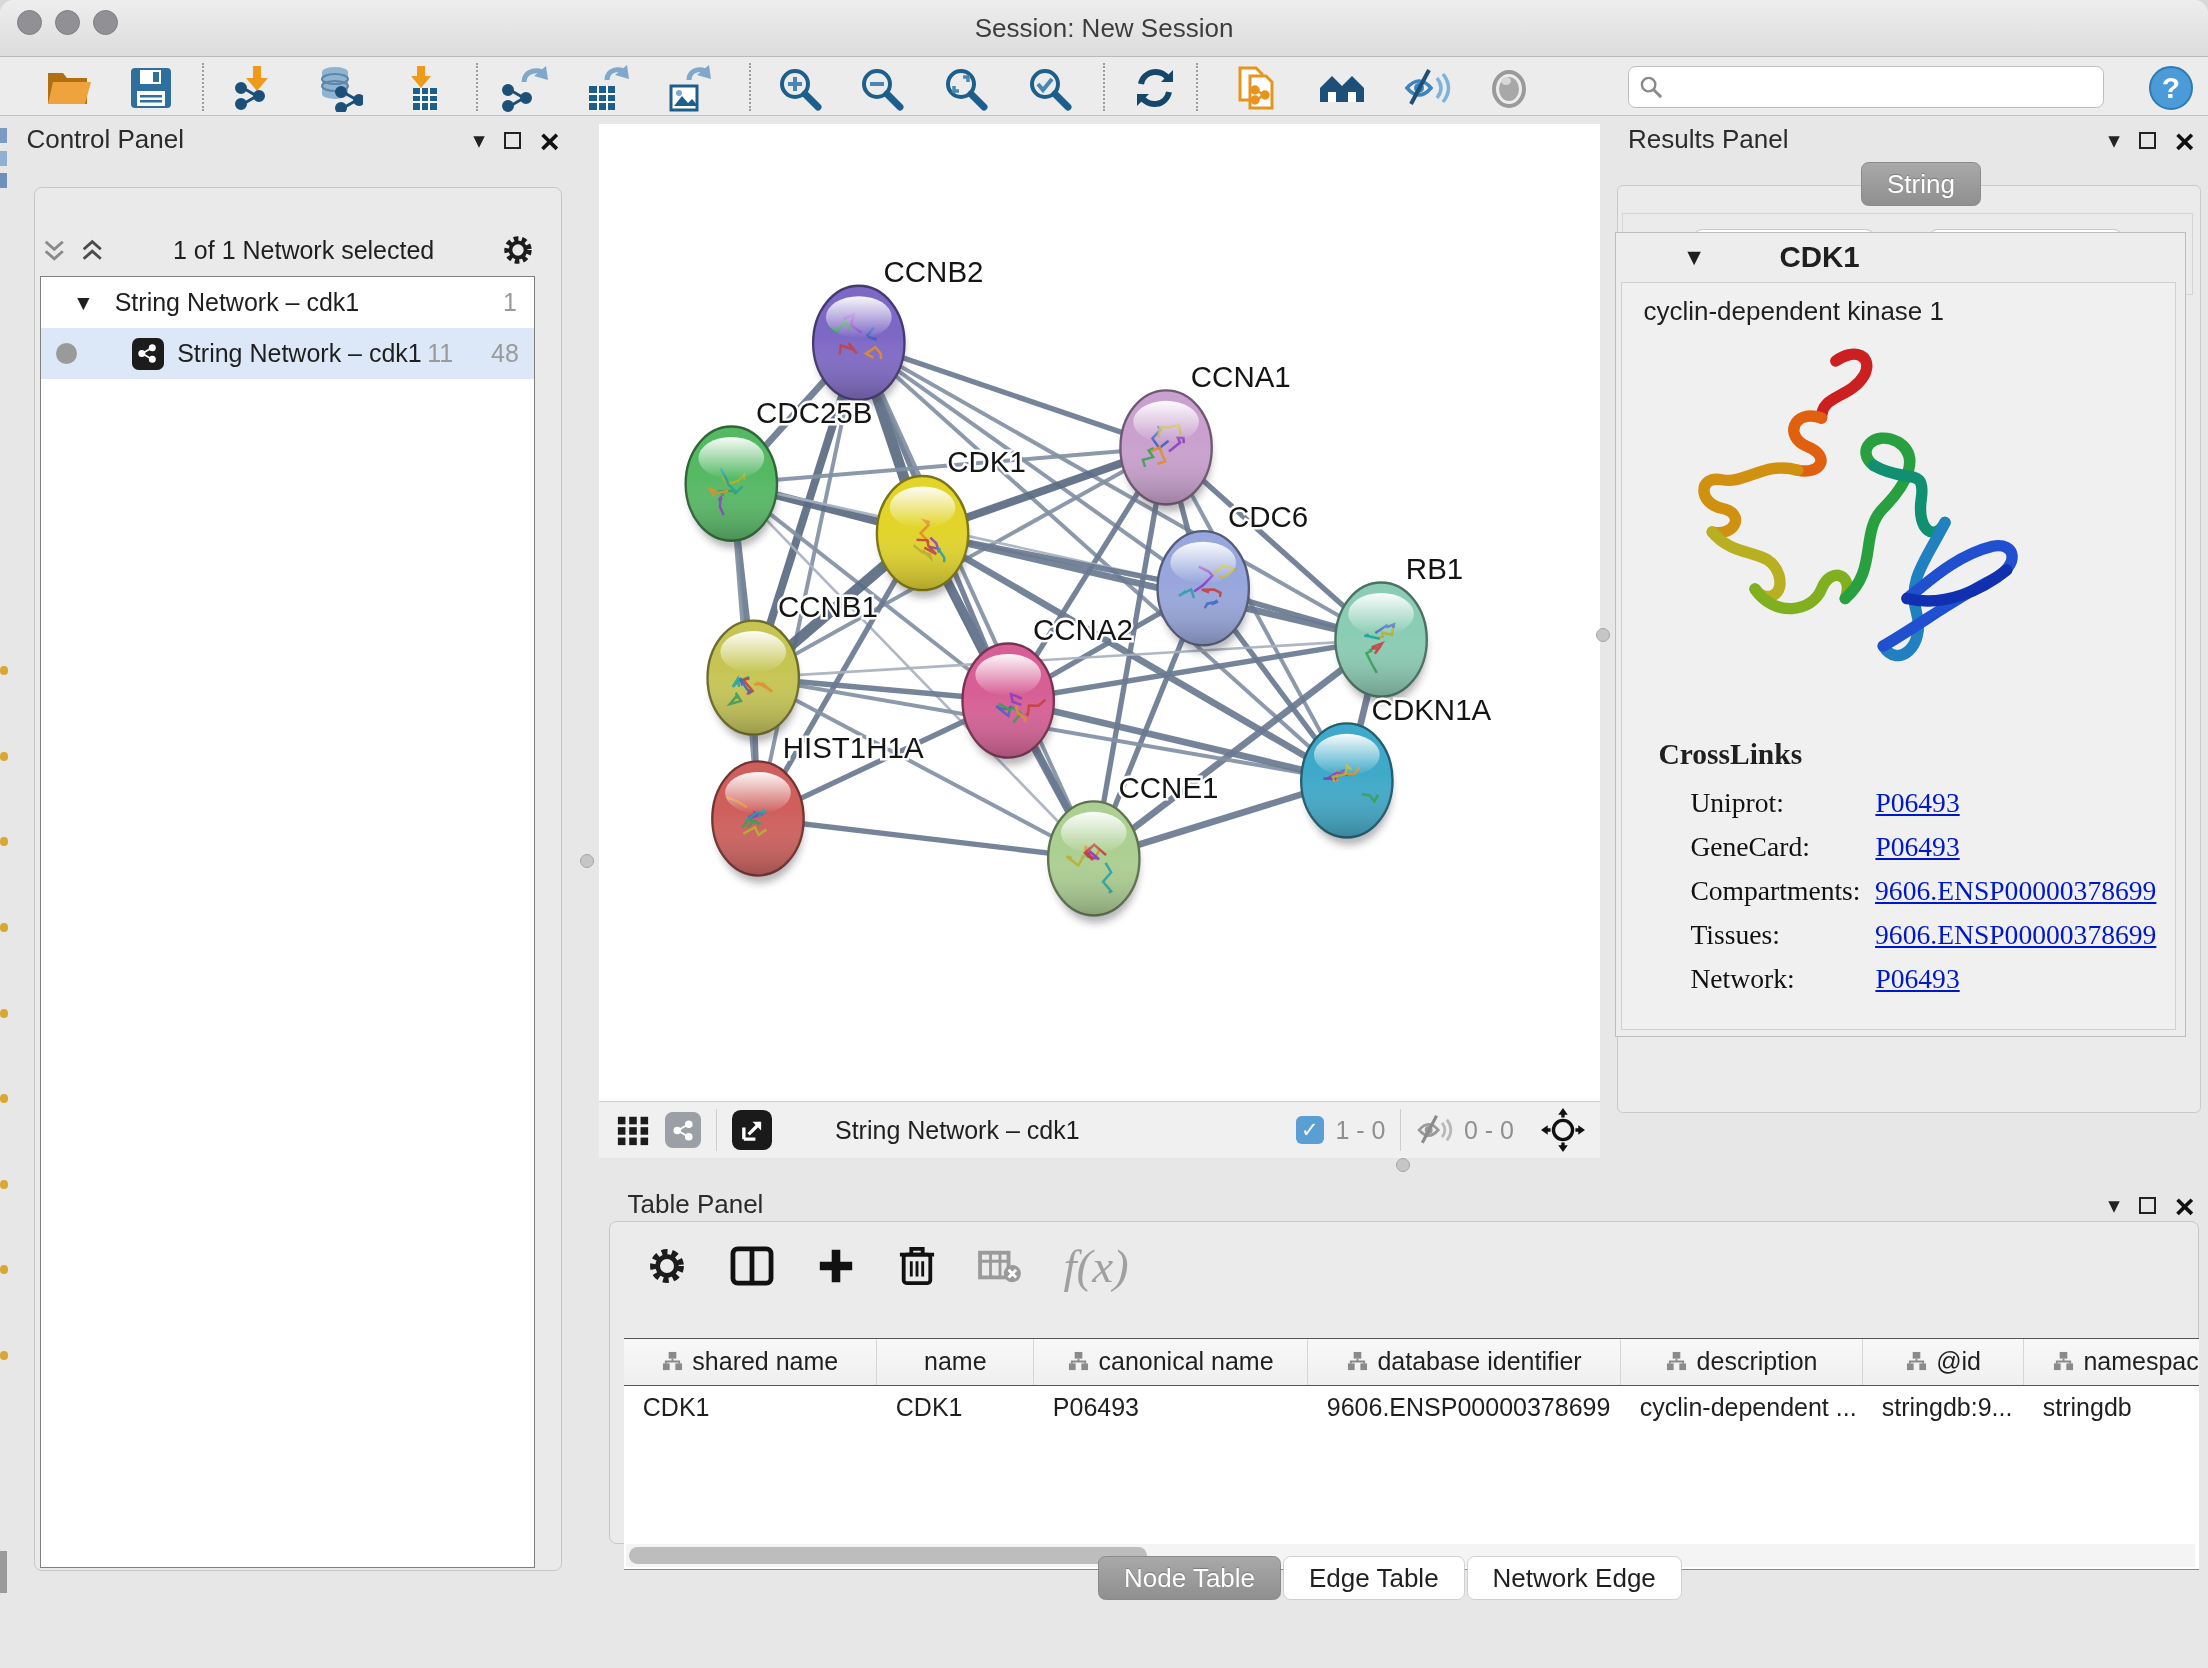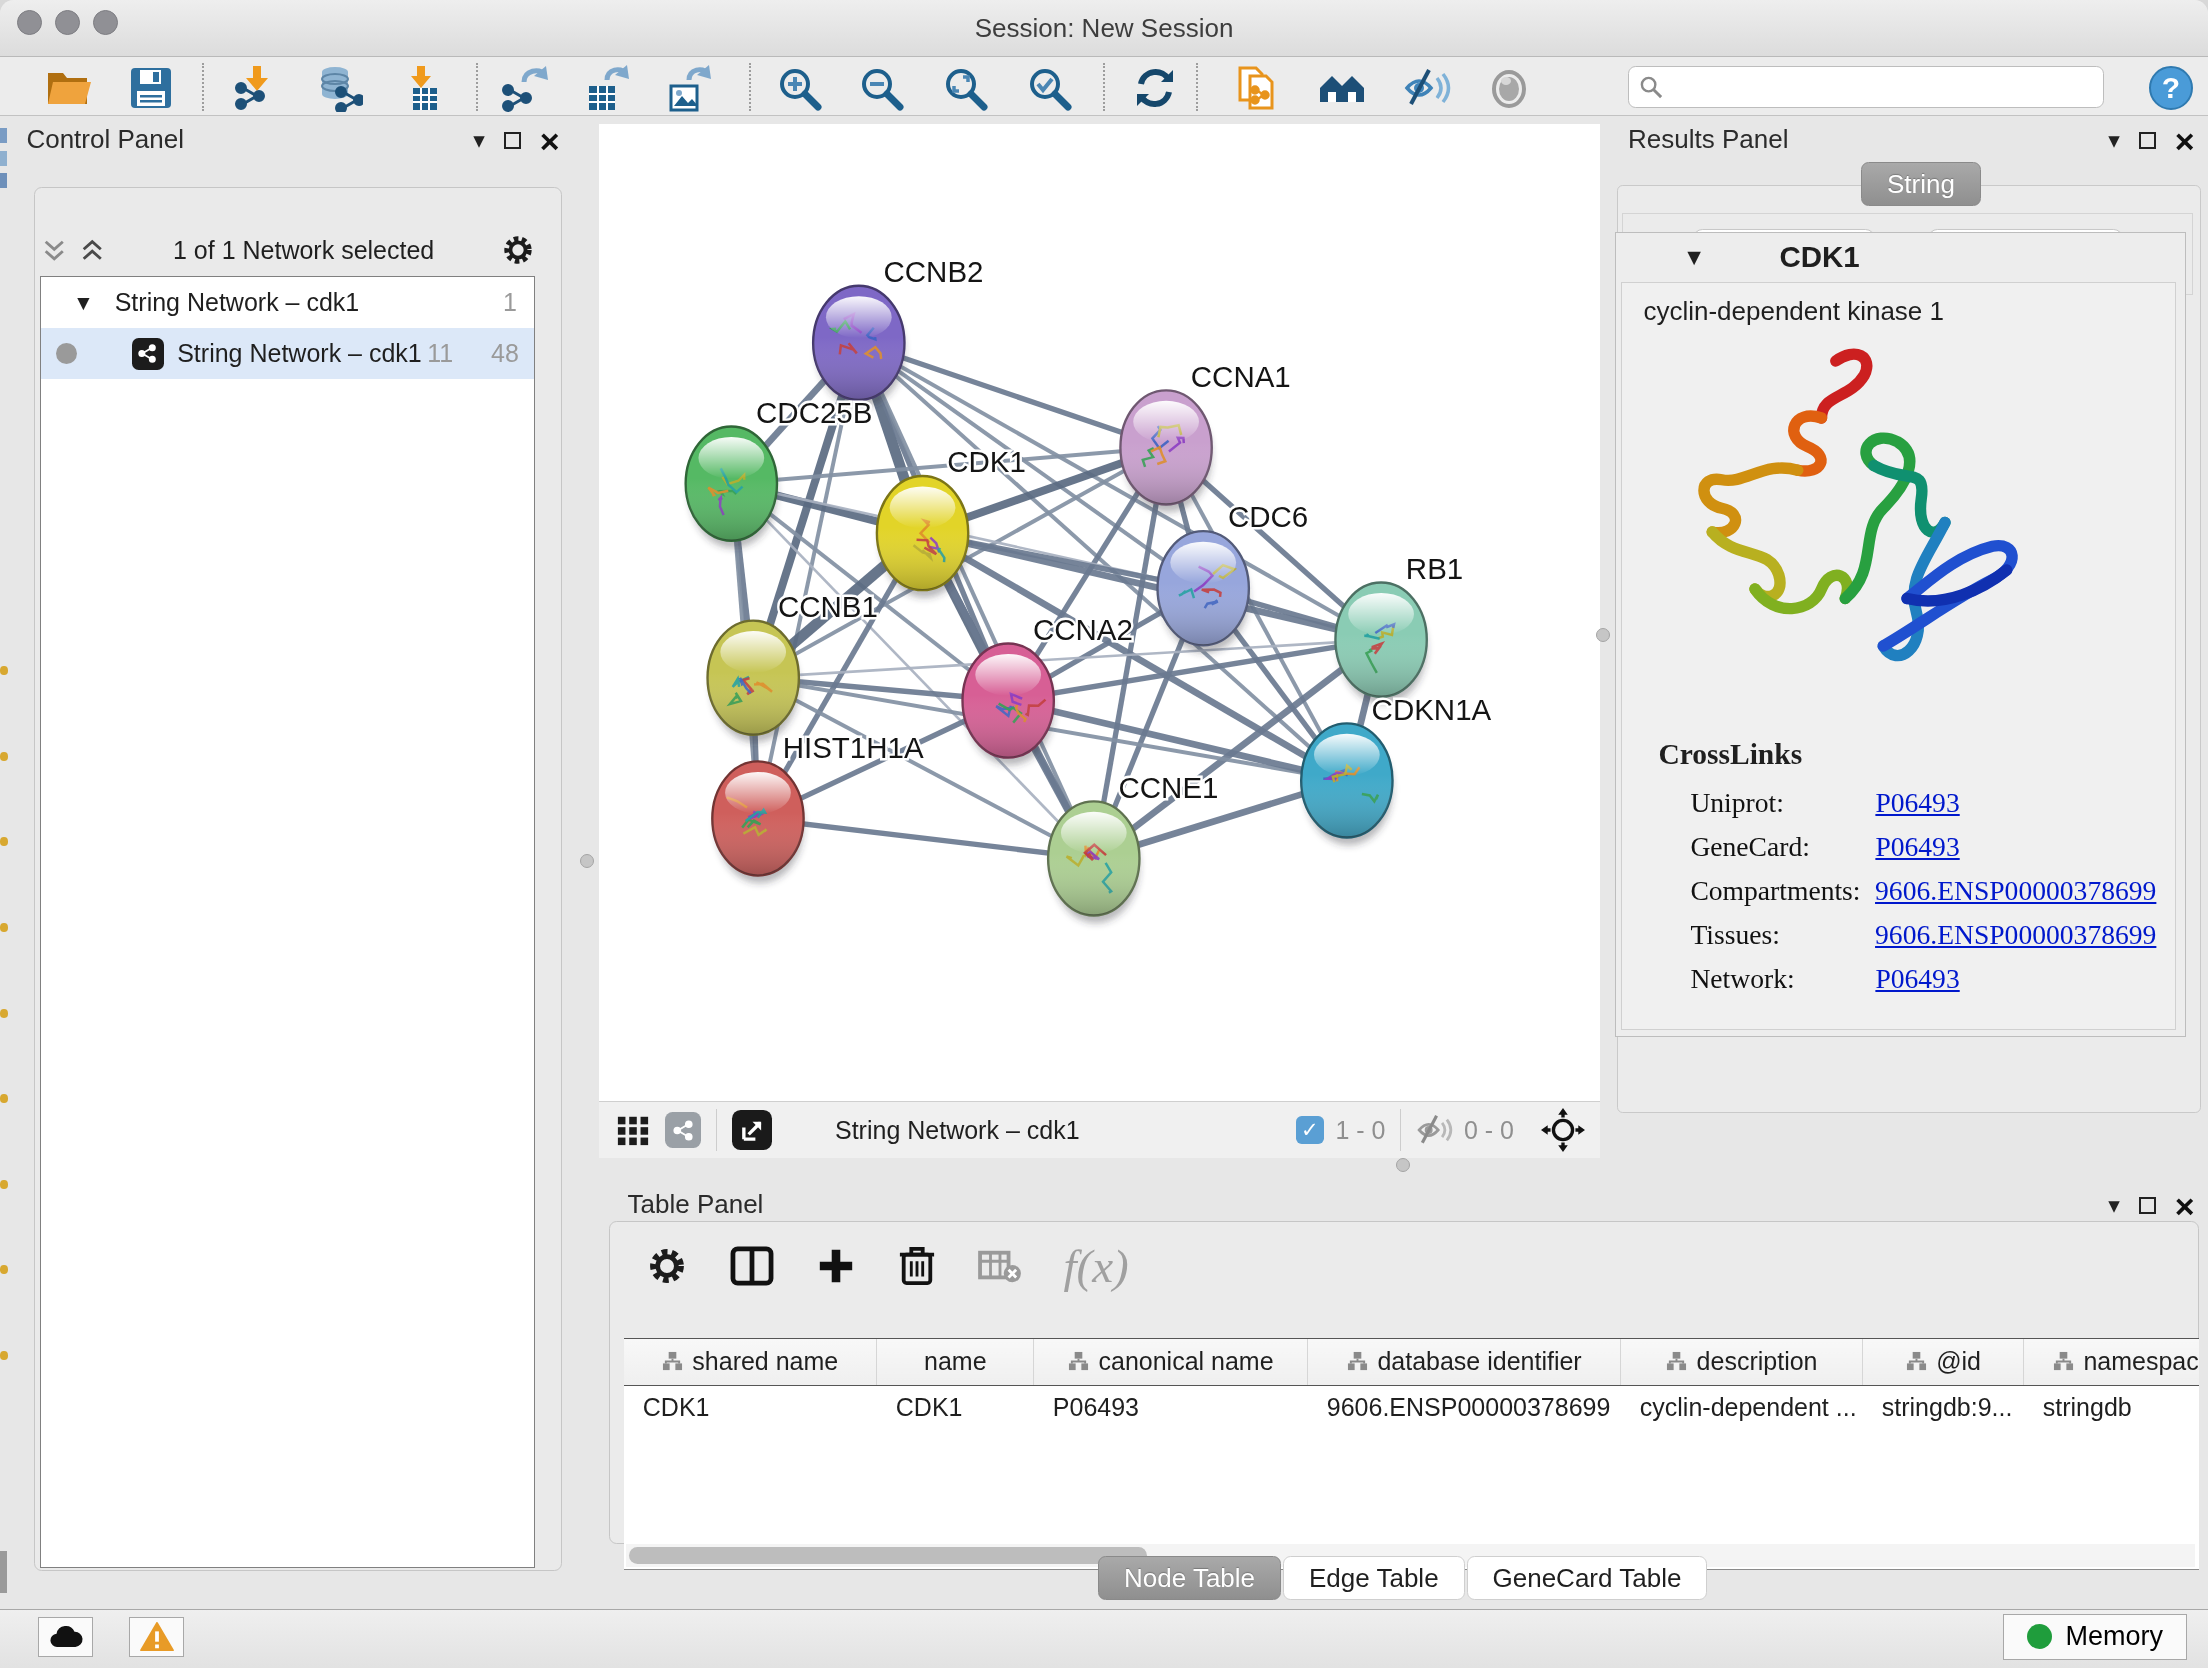--- a/index.html
+++ b/index.html
@@ -802,37 +802,19 @@
             </tbody>
         </table>
         <div id="tp-scroll">
           <div id="tp-thumb"></div>
         </div>
       </div>
     </div>
     <div id="tp-tabs">
       <span class="tab sel">Node Table</span>
         <span class="tab">Edge Table</span>
-        <span class="tab">GeneCard Table</span>
+        <span class="tab">Network Edge</span>
     </div>
   </div>
 
-  <div id="statusbar">
-    <button class="sbtn" style="left:38px;">
-      <svg width="34" height="25" viewBox="0 0 36 26">
-        <path d="M9 24a7 7 0 0 1-1-14A10 10 0 0 1 27 8a7 7 0 0 1 1 16z" fill="#111"></path>
-        </svg>
-      </button>
-    <button class="sbtn" style="left:129px;">
-      <svg width="34" height="30" viewBox="0 0 36 32">
-        <path d="M18 1L35 30H1z" fill="#e89b27" stroke="#e89b27" stroke-linejoin="round" stroke-width="2"></path>
-        <rect x="16" y="10" width="4" height="11" fill="#fff"></rect>
-          <rect x="16" y="24" width="4" height="4" fill="#fff"></rect>
-        </svg>
-      </button>
-    <button id="memory-btn">
-      <span class="green-dot"></span>
-      <span>Memory</span>
-    </button>
-  </div>
 
 </div>
 
 
 </body></html>

